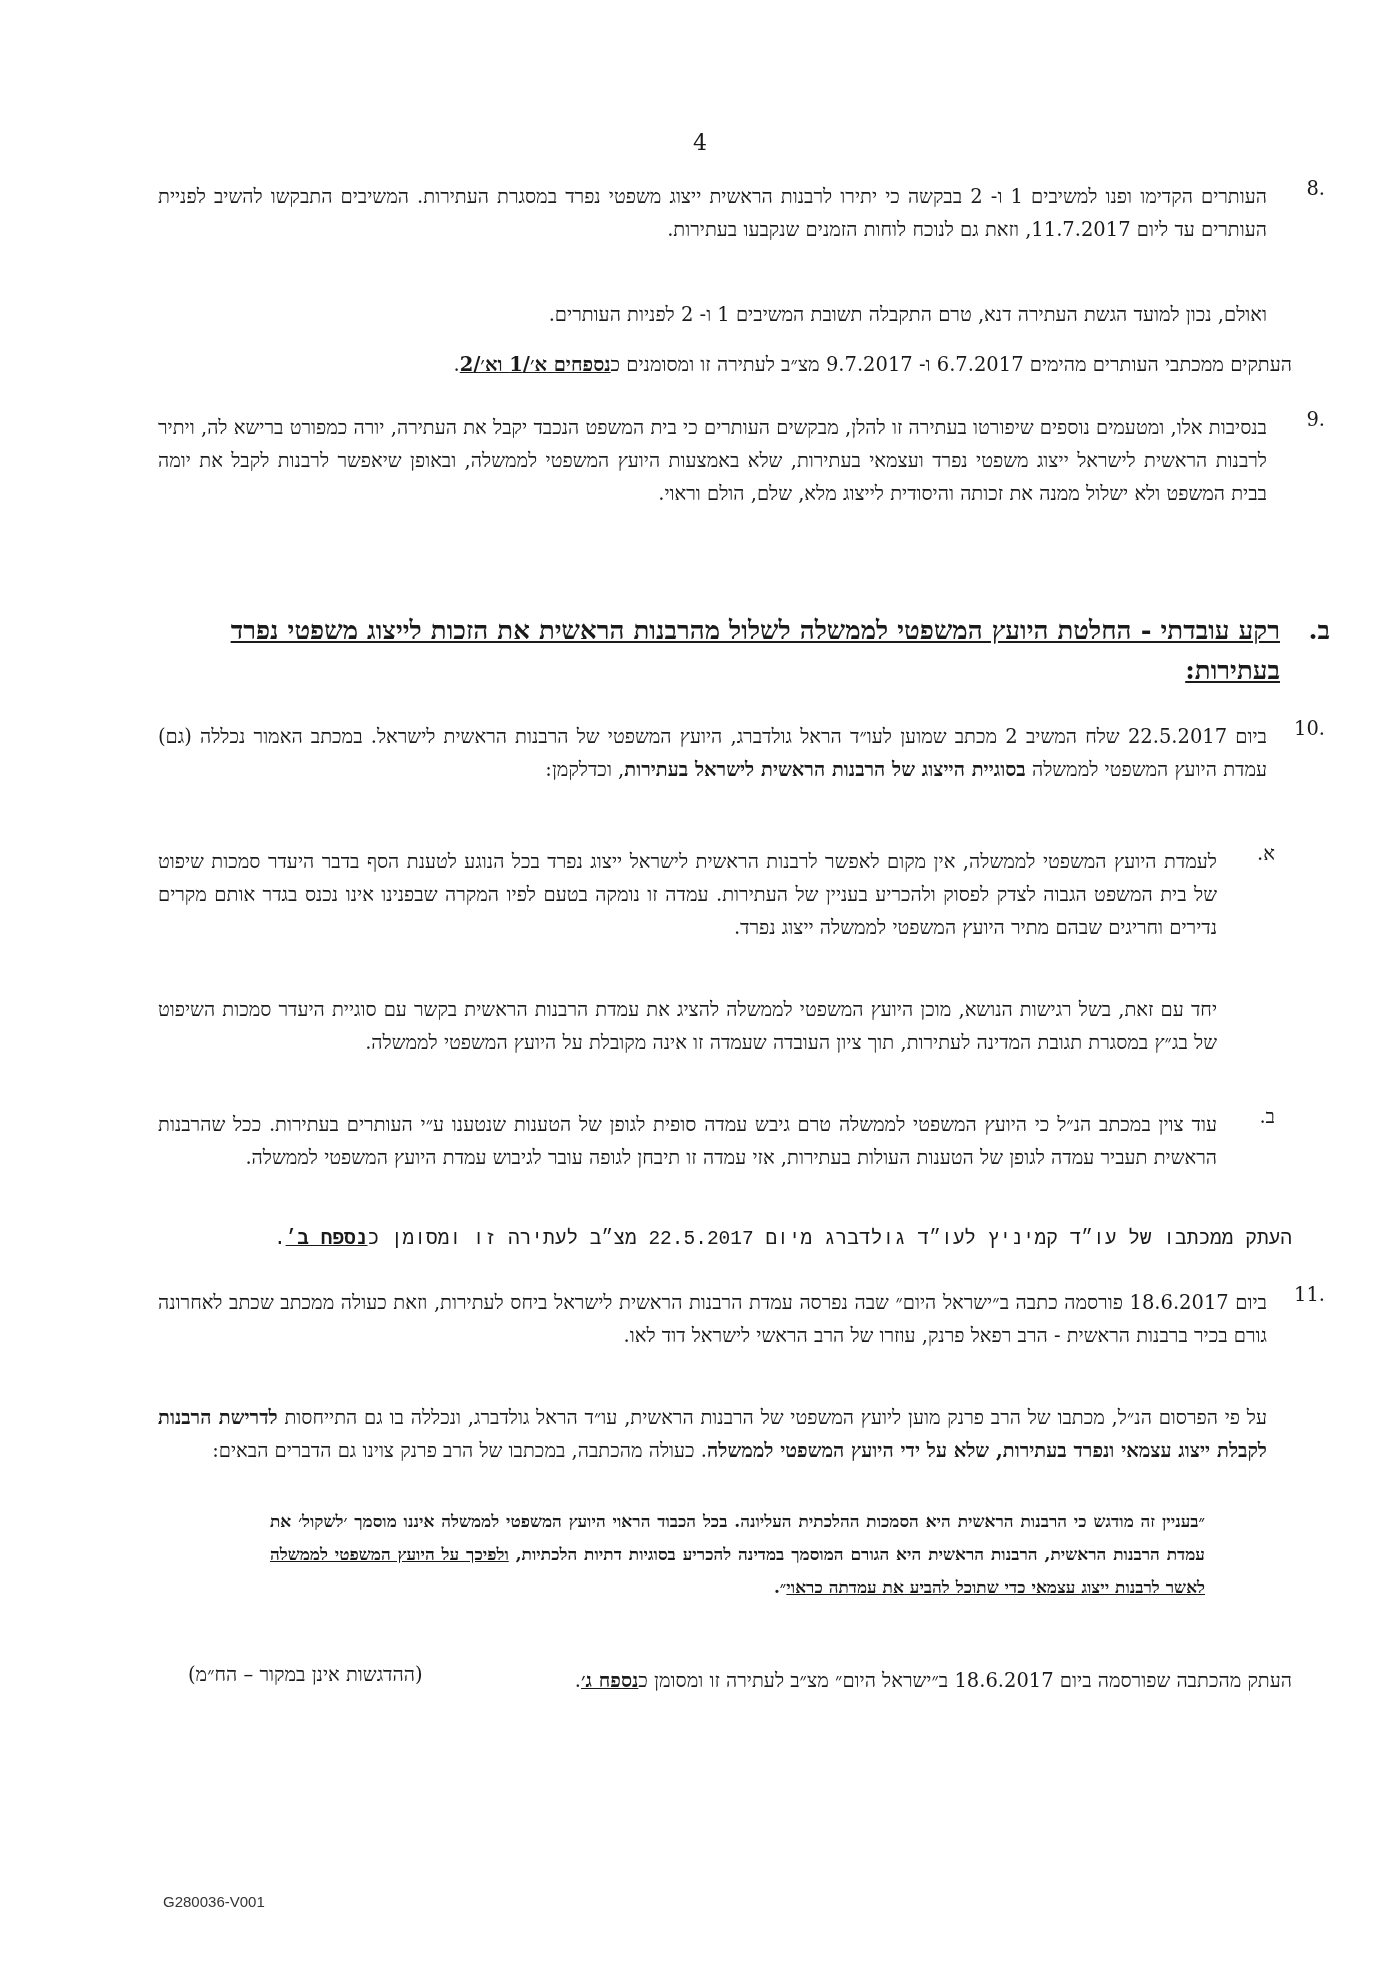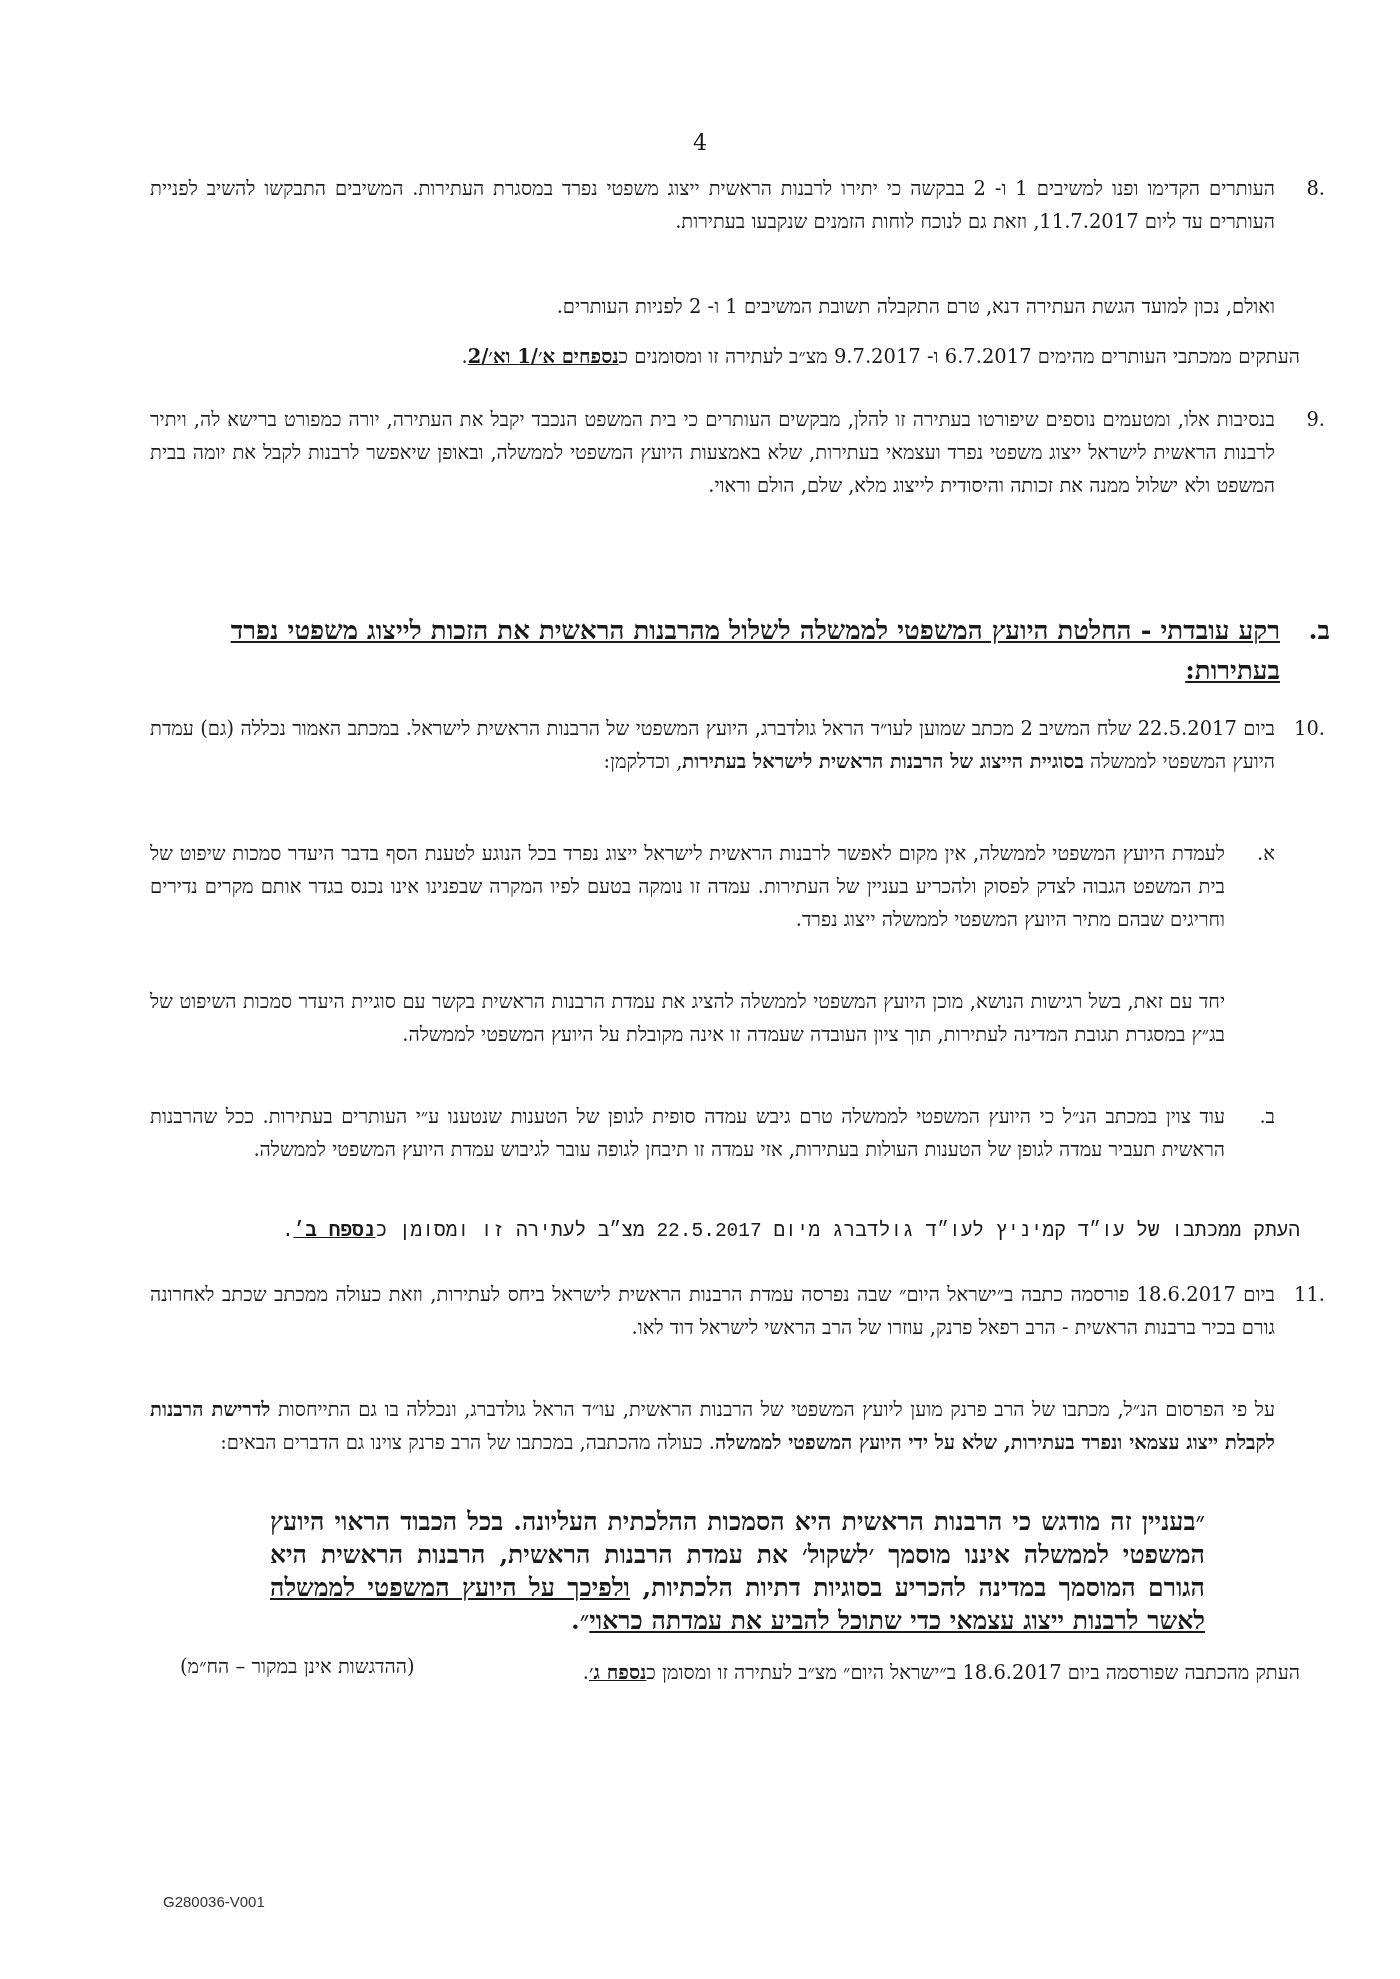--- a/index.html
+++ b/index.html
@@ -8,26 +8,26 @@
     font-family:"DejaVu Serif", "Liberation Serif", serif;
     color:#1a1a1a;
   }
   .page-num {
     position:absolute; top:130px; left:0; width:1400px; text-align:center;
     font-size:22px;
   }
   .block { position:absolute; left:150px; width:1125px; direction:rtl; text-align:justify; font-size:19.5px; line-height:33px; }
   .num { position:absolute; right:-50px; top:0; direction:ltr; }
   .sub { position:absolute; right:-30px; top:0; }
-  .p { margin:0; }
+  .p { margin:8px; }
   .bold { font-weight:bold; }
   .u { text-decoration:underline; }
   .heading { position:absolute; left:140px; width:1140px; direction:rtl; font-size:26px; line-height:40px; font-weight:bold; text-decoration:underline; }
   .heading .letter { position:absolute; right:-50px; top:0; text-decoration:none; }
-  .quote { position:absolute; left:270px; width:935px; direction:rtl; text-align:justify; font-size:25px; line-height:33px; font-weight:bold; }
+  .quote { position:absolute; left:270px; width:935px; direction:rtl; text-align:justify; font-size:17px; line-height:33px; font-weight:bold; }
   .footer { position:absolute; left:163px; top:1893px; font-family:Liberation Sans, sans-serif; font-size:15px; color:#333; }
 </style>
 </head>
 <body>
 
 <div class="page-num">4</div>
 
 <div class="block" style="top:172px;">
   <span class="num">8.</span>
   <p class="p">העותרים הקדימו ופנו למשיבים 1 ו- 2 בבקשה כי יתירו לרבנות הראשית ייצוג משפטי נפרד במסגרת העתירות. המשיבים התבקשו להשיב לפניית העותרים עד ליום 11.7.2017, וזאת גם לנוכח לוחות הזמנים שנקבעו בעתירות.</p>

